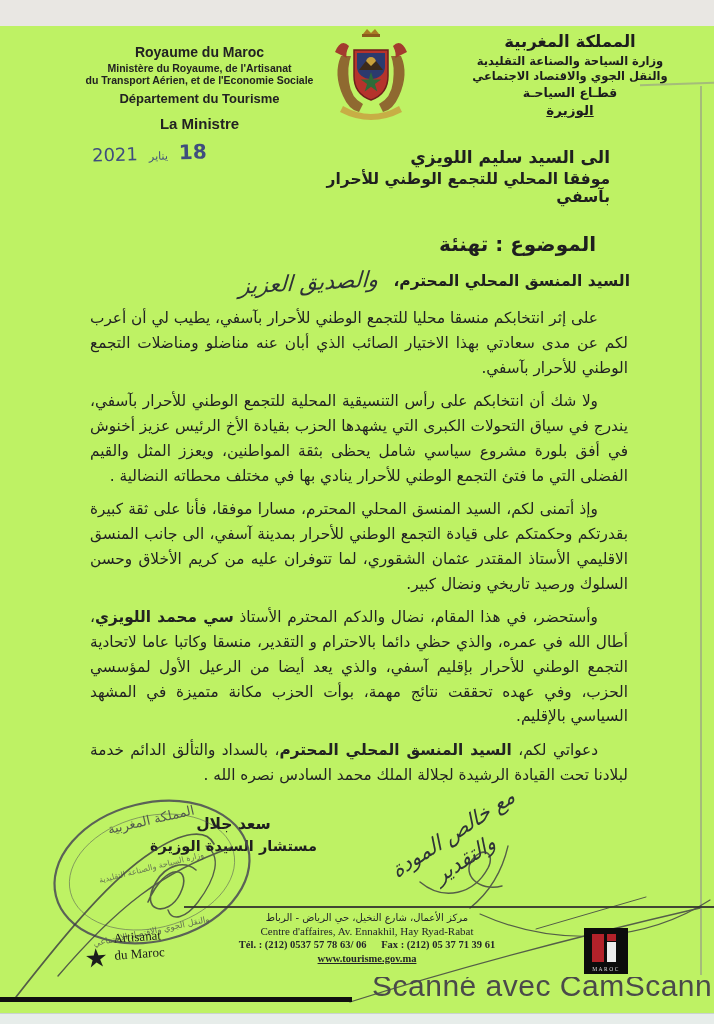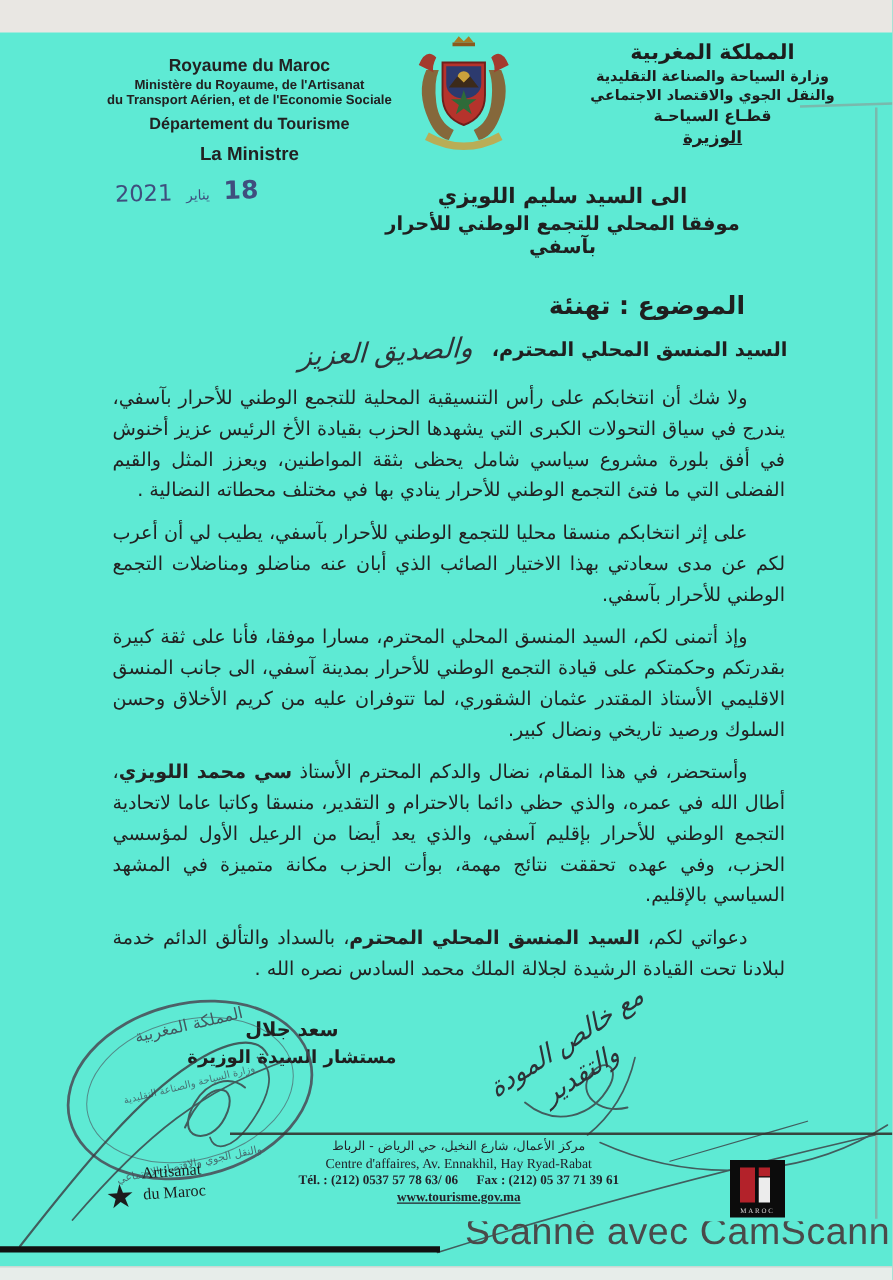--- a/index.html
+++ b/index.html
@@ -1,16 +1,16 @@
 <!DOCTYPE html>
 <html lang="ar"><head>
 <meta charset="utf-8">
 <style>
   html,body{margin:0;padding:0;background:#d8d6d2;}
-  .page{position:relative;width:714px;height:1024px;margin:0 auto;background:#5eead4;
+  .page{position:relative;width:714px;height:1024px;margin:0 auto;background:#bef264;
         overflow:hidden;color:#1f1f1f;font-family:"DejaVu Sans",sans-serif;}
   .band-top{position:absolute;left:0;top:0;width:714px;height:26px;background:#e9e7e3;}
   .band-bottom{position:absolute;left:0;top:1013px;width:714px;height:11px;background:#e7edea;border-top:1px solid #c9d3cf;}
 
   
   .hdr-fr{position:absolute;left:52px;top:44px;width:295px;text-align:center;
           font-family:"Liberation Sans",sans-serif;font-weight:bold;color:#222;}
   .hdr-fr .l1{font-size:14px;}
   .hdr-fr .l2{font-size:10.5px;margin-top:2px;}
   .hdr-fr .l3{font-size:10.5px;}
@@ -26,21 +26,21 @@
   .hdr-ar .l5{font-size:13.5px;margin-top:2px;text-decoration:underline;}
 
   .emblem{position:absolute;left:320px;top:26px;width:102px;height:110px;}
 
   .date-stamp{position:absolute;left:92px;top:141px;direction:rtl;color:#3f4e7e;
               transform:rotate(-1.5deg);}
   .date-stamp .d{font-size:20px;letter-spacing:4px;font-weight:bold;}
   .date-stamp .m{font-size:11px;margin:0 6px;}
   .date-stamp .y{font-size:18px;letter-spacing:1px;}
 
-  .addressee{position:absolute;left:290px;top:147px;width:320px;text-align:center;
+  .addressee{position:absolute;left:290px;top:147px;width:320px;
              direction:rtl;font-weight:bold;}
   .addressee .l1{font-size:17px;}
   .addressee .l2{font-size:15.5px;margin-top:3px;}
 
   .subject{position:absolute;right:118px;top:232px;direction:rtl;font-weight:bold;font-size:20px;}
 
   .salutation{position:absolute;right:84px;top:270px;direction:rtl;font-size:15.5px;}
   .salutation .printed{font-weight:bold;}
   .handwriting{font-family:"DejaVu Sans",sans-serif;font-style:italic;color:#2e3237;}
   .salutation .handwriting{font-size:22px;display:inline-block;transform:rotate(-3deg) skewX(-6deg);
@@ -145,22 +145,22 @@
   </div>
 
   <div class="subject">الموضوع : تهنئة</div>
 
   <div class="salutation">
     <span class="printed">السيد المنسق المحلي المحترم،</span>
     <span class="handwriting">والصديق العزيز</span>
   </div>
 
   <div class="body-text">
+    <p>على إثر انتخابكم منسقا محليا للتجمع الوطني للأحرار بآسفي، يطيب لي أن أعرب لكم عن مدى سعادتي بهذا الاختيار الصائب الذي أبان عنه مناضلو ومناضلات التجمع الوطني للأحرار بآسفي.</p>
     <p>ولا شك أن انتخابكم على رأس التنسيقية المحلية للتجمع الوطني للأحرار بآسفي، يندرج في سياق التحولات الكبرى التي يشهدها الحزب بقيادة الأخ الرئيس عزيز أخنوش في أفق بلورة مشروع سياسي شامل يحظى بثقة المواطنين، ويعزز المثل والقيم الفضلى التي ما فتئ التجمع الوطني للأحرار ينادي بها في مختلف محطاته النضالية .</p>
-    <p>على إثر انتخابكم منسقا محليا للتجمع الوطني للأحرار بآسفي، يطيب لي أن أعرب لكم عن مدى سعادتي بهذا الاختيار الصائب الذي أبان عنه مناضلو ومناضلات التجمع الوطني للأحرار بآسفي.</p>
     <p>وإذ أتمنى لكم، السيد المنسق المحلي المحترم، مسارا موفقا، فأنا على ثقة كبيرة بقدرتكم وحكمتكم على قيادة التجمع الوطني للأحرار بمدينة آسفي، الى جانب المنسق الاقليمي الأستاذ المقتدر عثمان الشقوري، لما تتوفران عليه من كريم الأخلاق وحسن السلوك ورصيد تاريخي ونضال كبير.</p>
     <p><span>وأستحضر، في هذا المقام، نضال والدكم المحترم الأستاذ </span><span class="b">سي محمد اللويزي</span><span>، أطال الله في عمره، والذي حظي دائما بالاحترام و التقدير، منسقا وكاتبا عاما لاتحادية التجمع الوطني للأحرار بإقليم آسفي، والذي يعد أيضا من الرعيل الأول لمؤسسي الحزب، وفي عهده تحققت نتائج مهمة، بوأت الحزب مكانة متميزة في المشهد السياسي بالإقليم.</span></p>
     <p><span>دعواتي لكم، </span><span class="b">السيد المنسق المحلي المحترم</span><span>، بالسداد والتألق الدائم خدمة لبلادنا تحت القيادة الرشيدة لجلالة الملك محمد السادس نصره الله .</span></p>
   </div>
 
   <div class="sig-block">
     <div class="name">سعد جلال</div>
     <div class="title">مستشار السيدة الوزيرة</div>
   </div>
 

